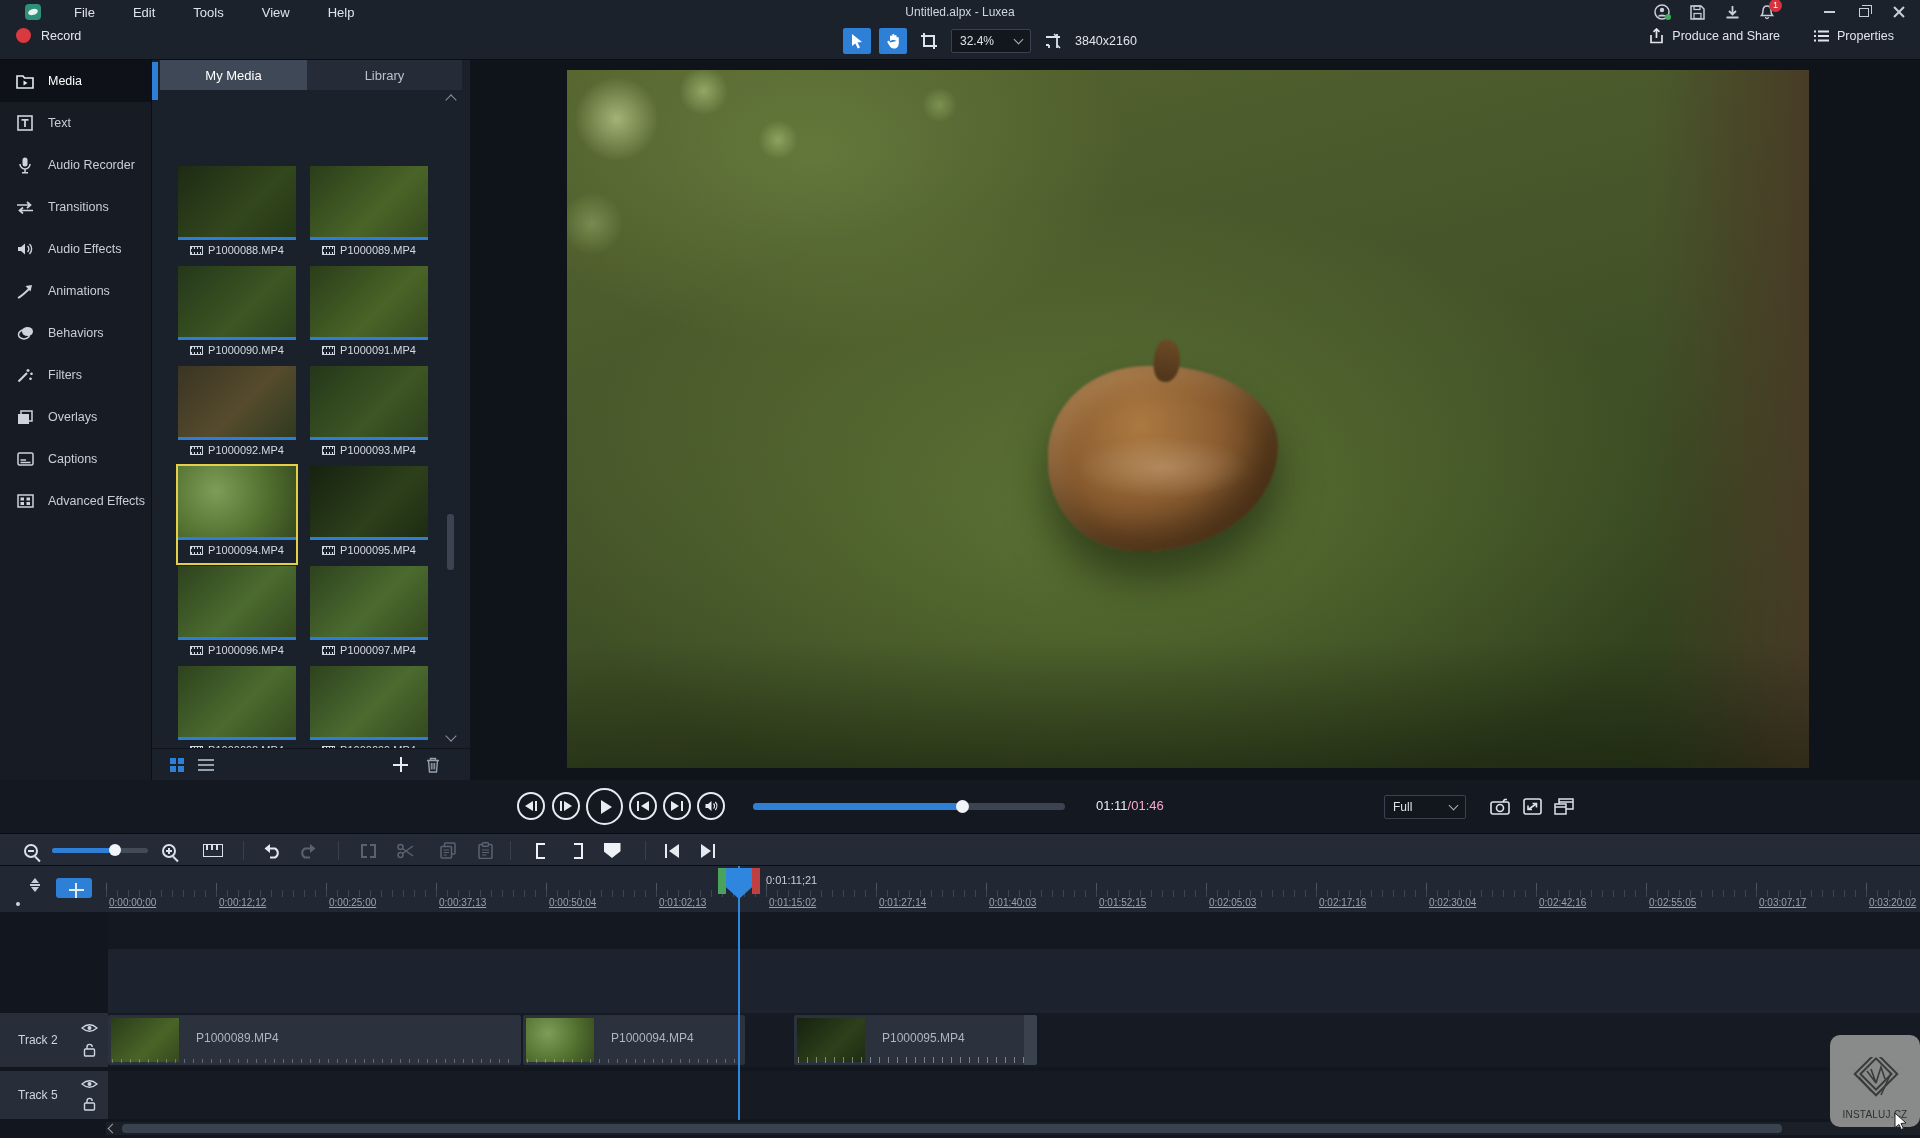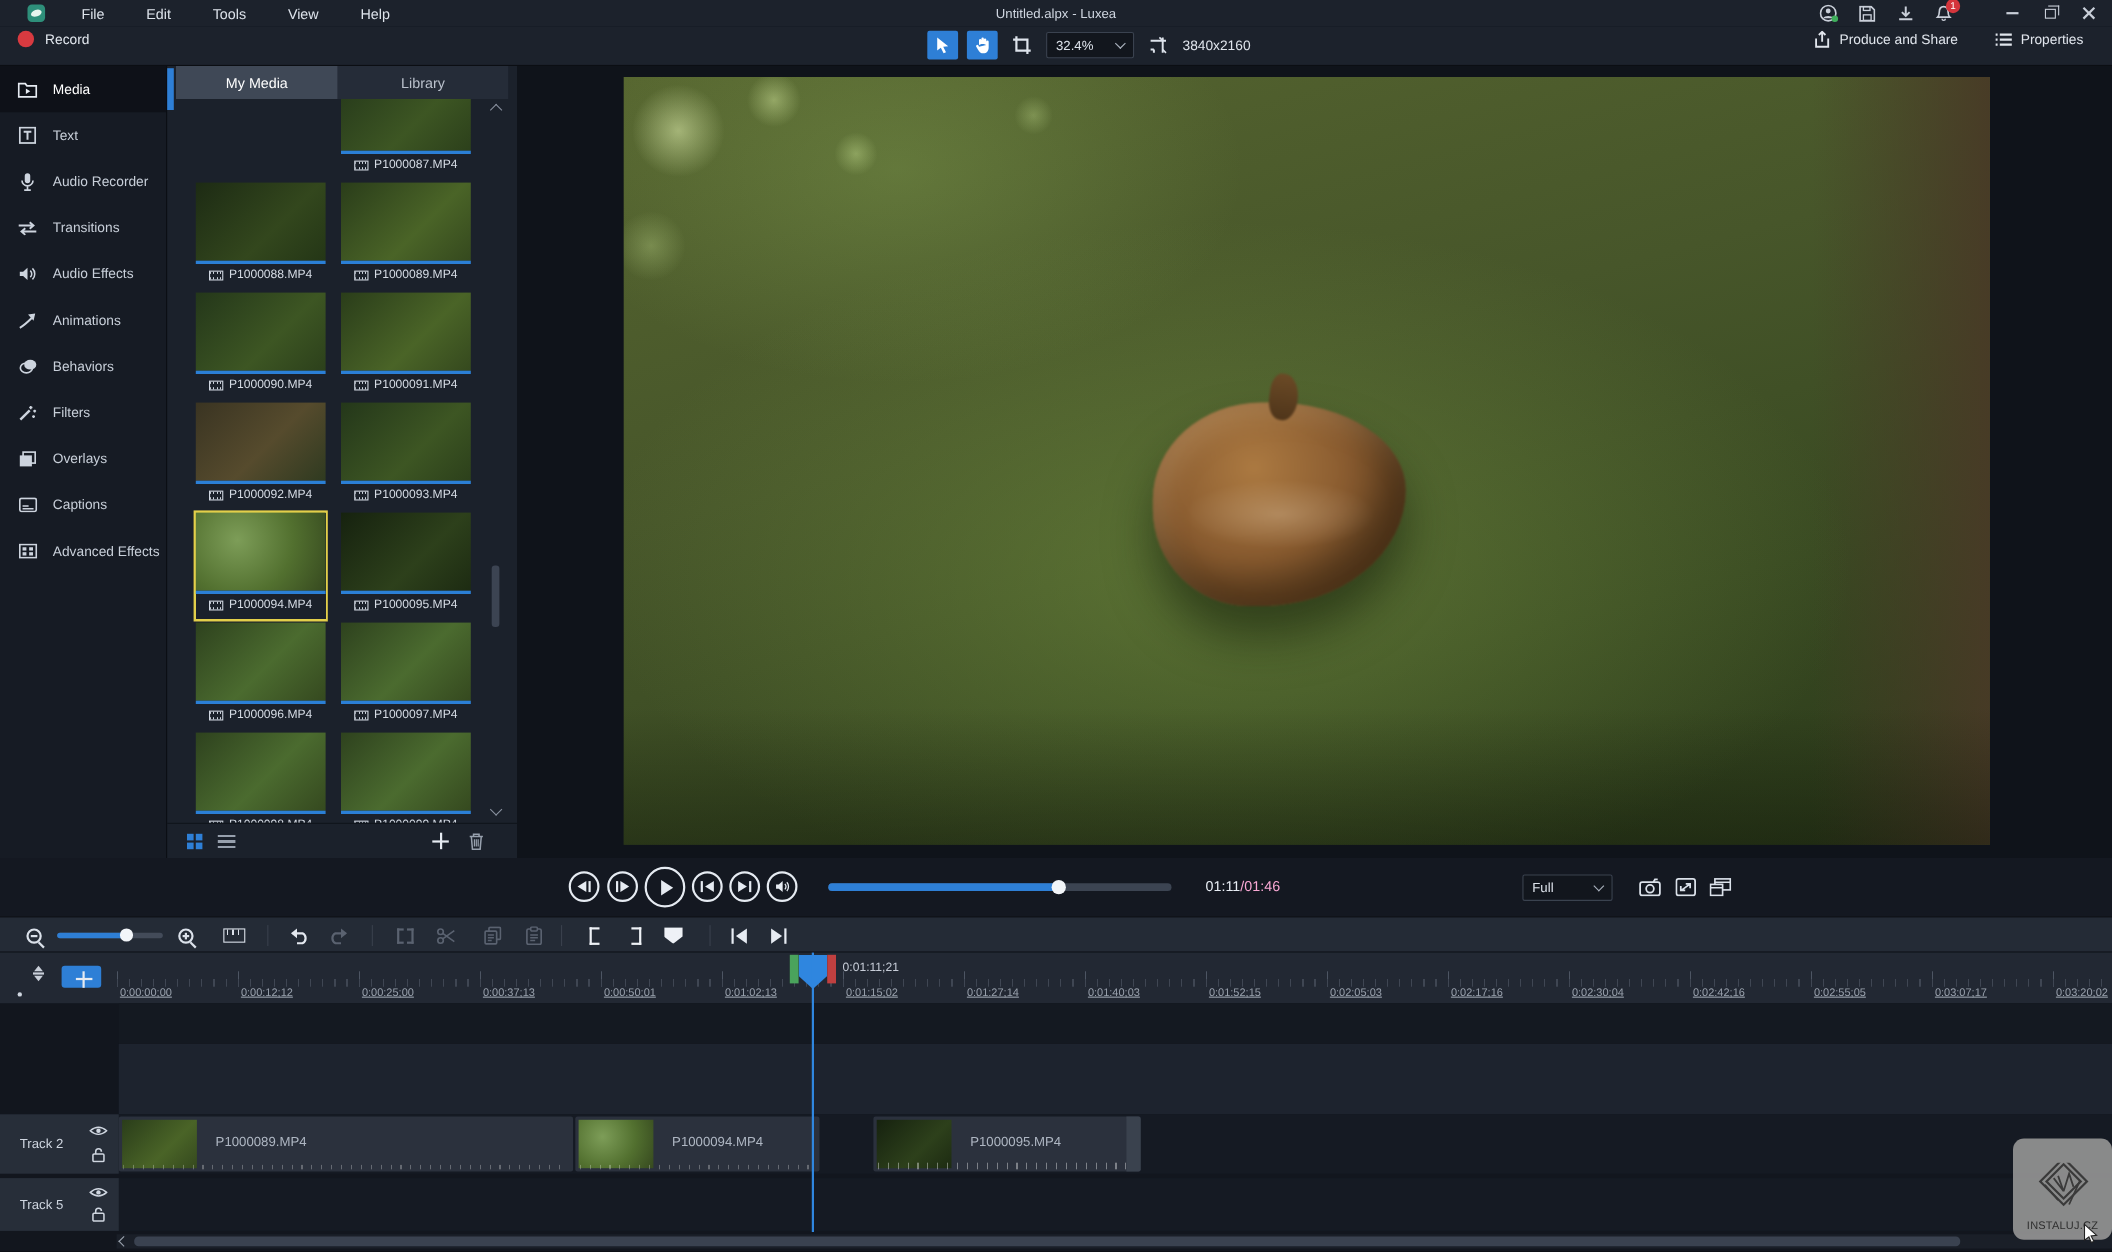--- a/index.html
+++ b/index.html
@@ -405,27 +405,20 @@
 
   <div id="media-panel" class="abs">
     <div class="tab on" style="left:8px;width:147px">
         <span>My Media</span>
       </div>
     <div class="tab off" style="left:155px;width:155px">
         <span>Library</span>
       </div>
 
     <div id="thumb-area">
-      <div class="mcell" style="left:158px;top:-24px">
-          <div class="mthumb g3"></div>
-          <div class="mname">
-            <span class="film"></span>
-            <span>P1000087.MP4</span>
-          </div>
-        </div>
       <div class="mcell" style="left:26px;top:76px">
           <div class="mthumb g1"></div>
           <div class="mname">
             <span class="film"></span>
             <span>P1000088.MP4</span>
           </div>
         </div>
       <div class="mcell" style="left:158px;top:76px">
           <div class="mthumb g2"></div>
           <div class="mname">
@@ -669,21 +662,21 @@
   </div>
 
   <div id="timeline" class="abs">
     <div id="ruler">
       <div id="ticks-major"></div>
       <div id="ticks-minor"></div>
       <span class="rlabel" style="left:109px">0:00:00;00</span>
       <span class="rlabel" style="left:219px">0:00:12;12</span>
       <span class="rlabel" style="left:329px">0:00:25;00</span>
       <span class="rlabel" style="left:439px">0:00:37;13</span>
-      <span class="rlabel" style="left:549px">0:00:50;01</span>
+      <span class="rlabel" style="left:549px">0:00:50;04</span>
       <span class="rlabel" style="left:659px">0:01:02;13</span>
       <span class="rlabel" style="left:769px">0:01:15;02</span>
       <span class="rlabel" style="left:879px">0:01:27;14</span>
       <span class="rlabel" style="left:989px">0:01:40;03</span>
       <span class="rlabel" style="left:1099px">0:01:52;15</span>
       <span class="rlabel" style="left:1209px">0:02:05;03</span>
       <span class="rlabel" style="left:1319px">0:02:17;16</span>
       <span class="rlabel" style="left:1429px">0:02:30;04</span>
       <span class="rlabel" style="left:1539px">0:02:42;16</span>
       <span class="rlabel" style="left:1649px">0:02:55;05</span>

